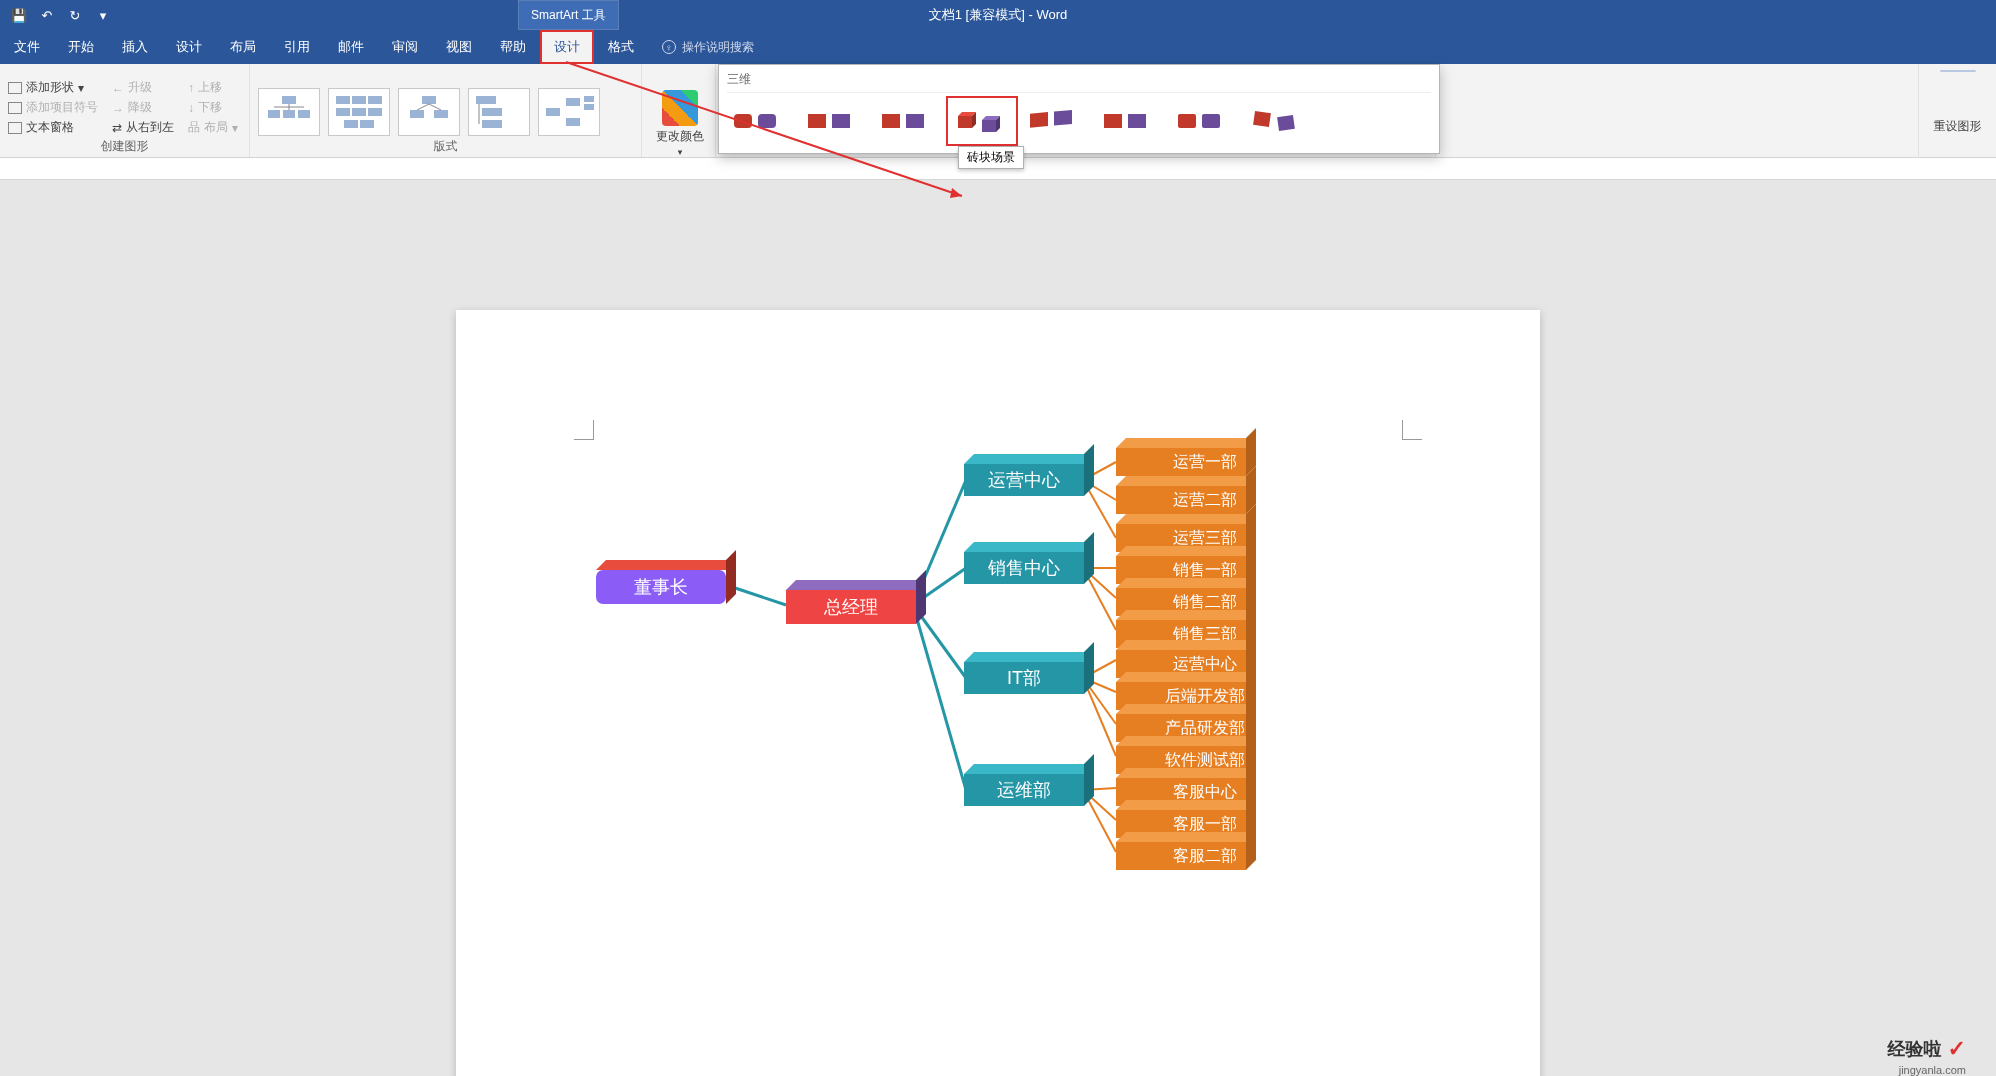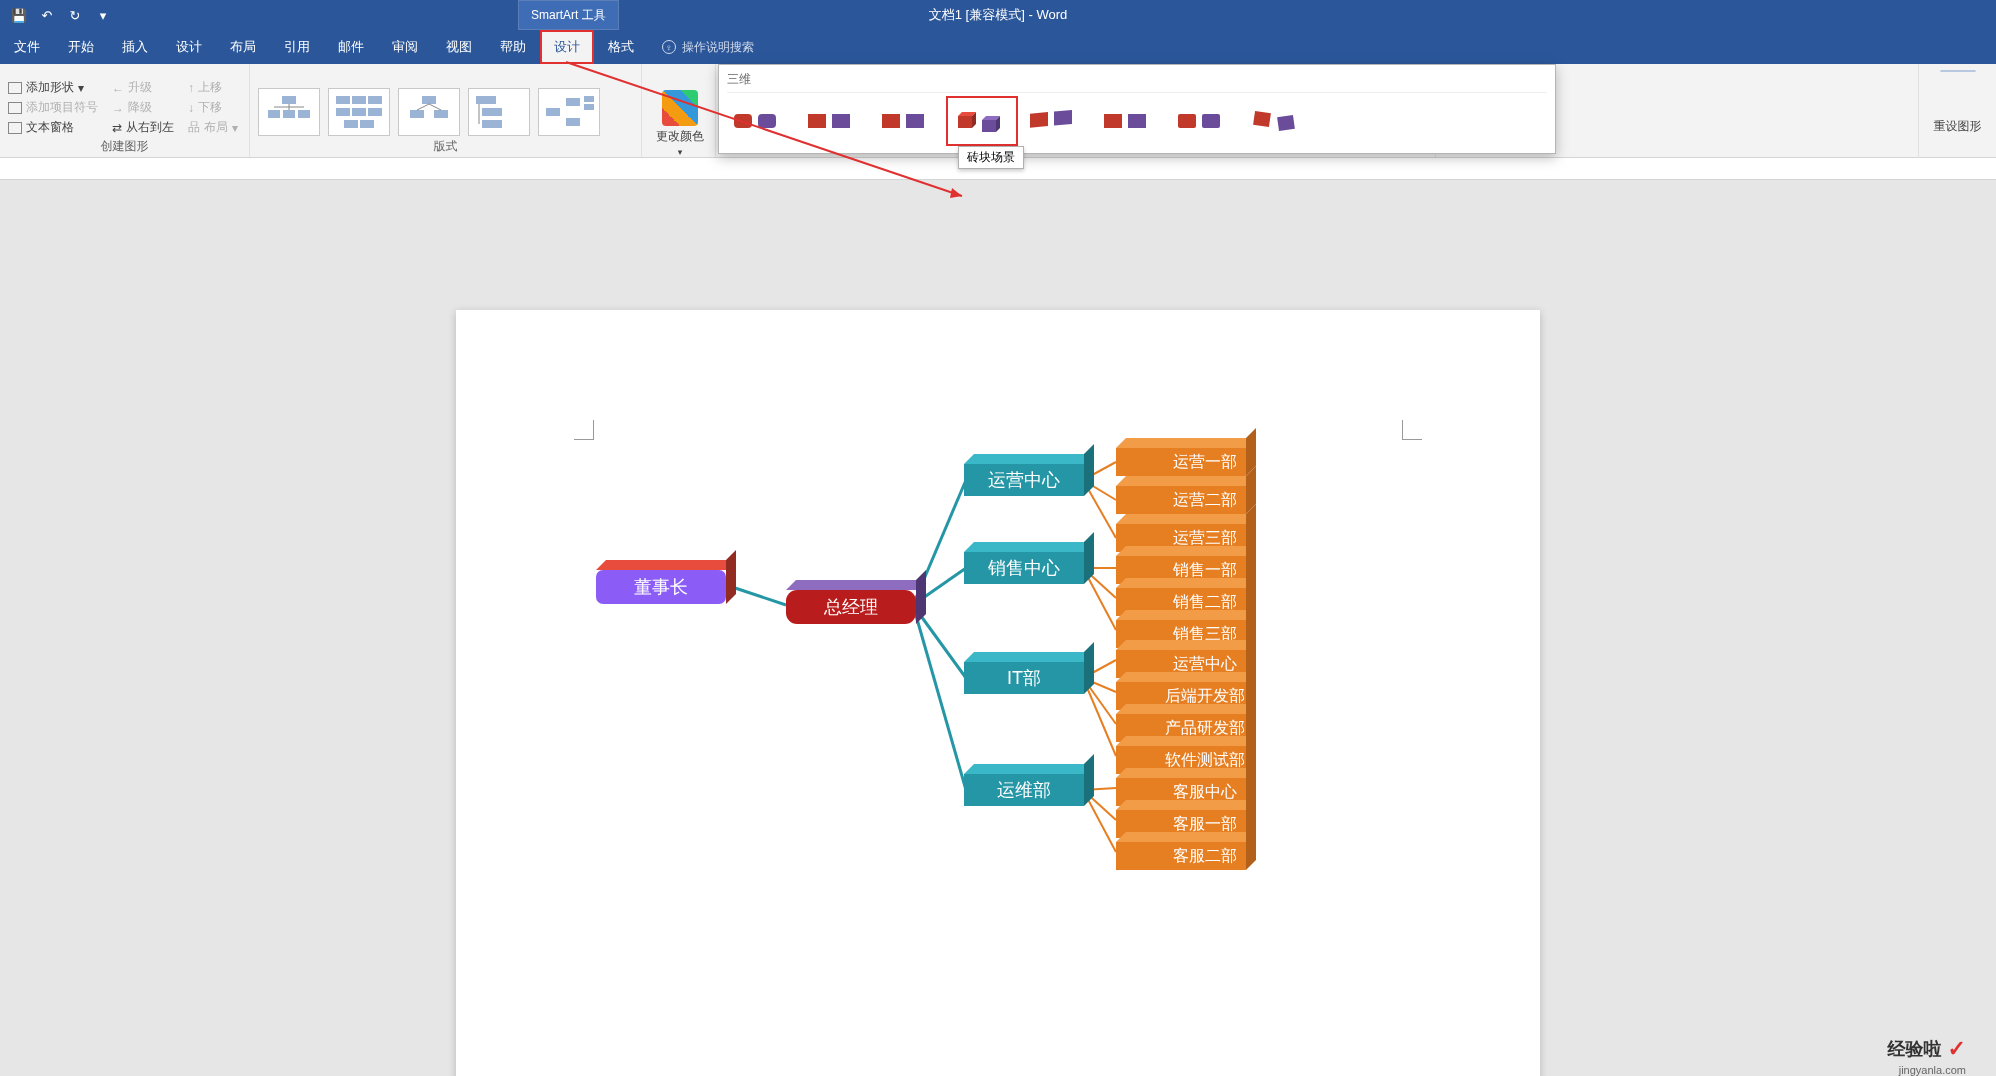--- a/index.html
+++ b/index.html
@@ -33,21 +33,21 @@
 
 .layout-grp { width: 392px; }
 .layout-row { display: flex; gap: 8px; padding-top: 6px; }
 .layout-thumb { width: 62px; height: 48px; border: 1px solid #c8c8c8; background: #fff; display: flex; align-items: center; justify-content: center; cursor: pointer; }
 .layout-thumb svg { width: 50px; height: 36px; }
 
 .color-btn { width: 60px; padding-top: 4px; display: flex; flex-direction: column; align-items: center; gap: 2px; font-size: 12px; color: #444; cursor: pointer; }
 .color-icon { width: 36px; height: 36px; background: linear-gradient(45deg,#e74c3c 0 25%,#f39c12 0 50%,#3498db 0 75%,#2ecc71 0); border-radius: 4px; }
 
 
-.styles-panel { position: absolute; left: 718px; top: 64px; width: 838px; background: #fff; border: 1px solid #b5b5b5; box-shadow: 0 4px 12px rgba(0,0,0,0.25); z-index: 100; font-size: 12px; }
+.styles-panel { position: absolute; left: 718px; top: 64px; width: 722px; background: #fff; border: 1px solid #b5b5b5; box-shadow: 0 4px 12px rgba(0,0,0,0.25); z-index: 100; font-size: 12px; }
 .styles-section { padding: 4px 8px; }
 .styles-hdr { color: #666; padding: 2px 0 4px 0; border-bottom: 1px solid #eee; }
 .styles-row { display: flex; gap: 8px; padding: 6px 0; }
 .style-thumb { width: 66px; height: 44px; border: 1px solid transparent; display: flex; align-items: center; justify-content: center; cursor: pointer; position: relative; }
 .style-thumb.sel { border: 2px solid #e09040; background: #fdf4e3; }
 .style-thumb.hl { outline: 2px solid #e03030; outline-offset: 1px; }
 .style-thumb svg { width: 60px; height: 38px; }
 .tooltip-box { position: absolute; top: 46px; left: 8px; background: #fff; border: 1px solid #b0b0b0; padding: 2px 8px; font-size: 12px; white-space: nowrap; box-shadow: 0 2px 4px rgba(0,0,0,0.2); }
 
 .reset-grp { position: absolute; right: 0; top: 0; width: 78px; height: 94px; border-left: 1px solid #e1e1e1; display: flex; flex-direction: column; align-items: center; justify-content: space-between; padding: 6px 0 0 0; gap: 46px; }
@@ -70,21 +70,21 @@
 .corner.tr { top: 110px; right: 118px; border-right: 1px solid #999; border-top: 1px solid #999; transform: rotate(180deg); }
 
 
 .smartart { position: absolute; left: 70px; top: 120px; width: 940px; height: 640px; }
 .node { position: absolute; color: #fff; text-align: center; font-size: 18px; display: flex; align-items: center; justify-content: center; }
 .node .face { width: 100%; height: 100%; display: flex; align-items: center; justify-content: center; position: relative; }
 .node .top3d { position: absolute; left: 0; top: -10px; width: 100%; height: 10px; transform: skewX(-45deg); transform-origin: bottom left; }
 .node .side3d { position: absolute; right: -10px; top: -10px; width: 10px; height: calc(100% + 10px); transform: skewY(-45deg); transform-origin: top left; }
 
 .red .face { background: #8b5cf6; border-radius: 7px; } .red .top3d { background: #e74c3c; } .red .side3d { background: #922b21; }
-.purple .face { background: #b91c1c; border-radius: 11px; } .purple .top3d { background: #8e6cc0; } .purple .side3d { background: #4e3673; }
+.purple .face { background: #ef4444; } .purple .top3d { background: #8e6cc0; } .purple .side3d { background: #4e3673; }
 .teal .face { background: #2596a5; } .teal .top3d { background: #3bb8c7; } .teal .side3d { background: #1a707b; }
 .orange .face { background: #e67e22; padding-left: 48px; } .orange .top3d { background: #f39c48; } .orange .side3d { background: #b3601a; }
 
 
 .watermark { position: absolute; bottom: 14px; right: 30px; font-size: 30px; color: #333; font-weight: bold; display: flex; align-items: center; gap: 6px; z-index: 200; }
 .watermark .red-check { color: #e03030; font-size: 22px; }
 .watermark .sub { position: absolute; right: 0; bottom: -14px; font-size: 11px; color: #666; font-weight: normal; }
 
 .styles-inline { display:flex; gap:6px; padding:6px 0; }
 .styles-inline .style-thumb { width:58px; height:42px; }

